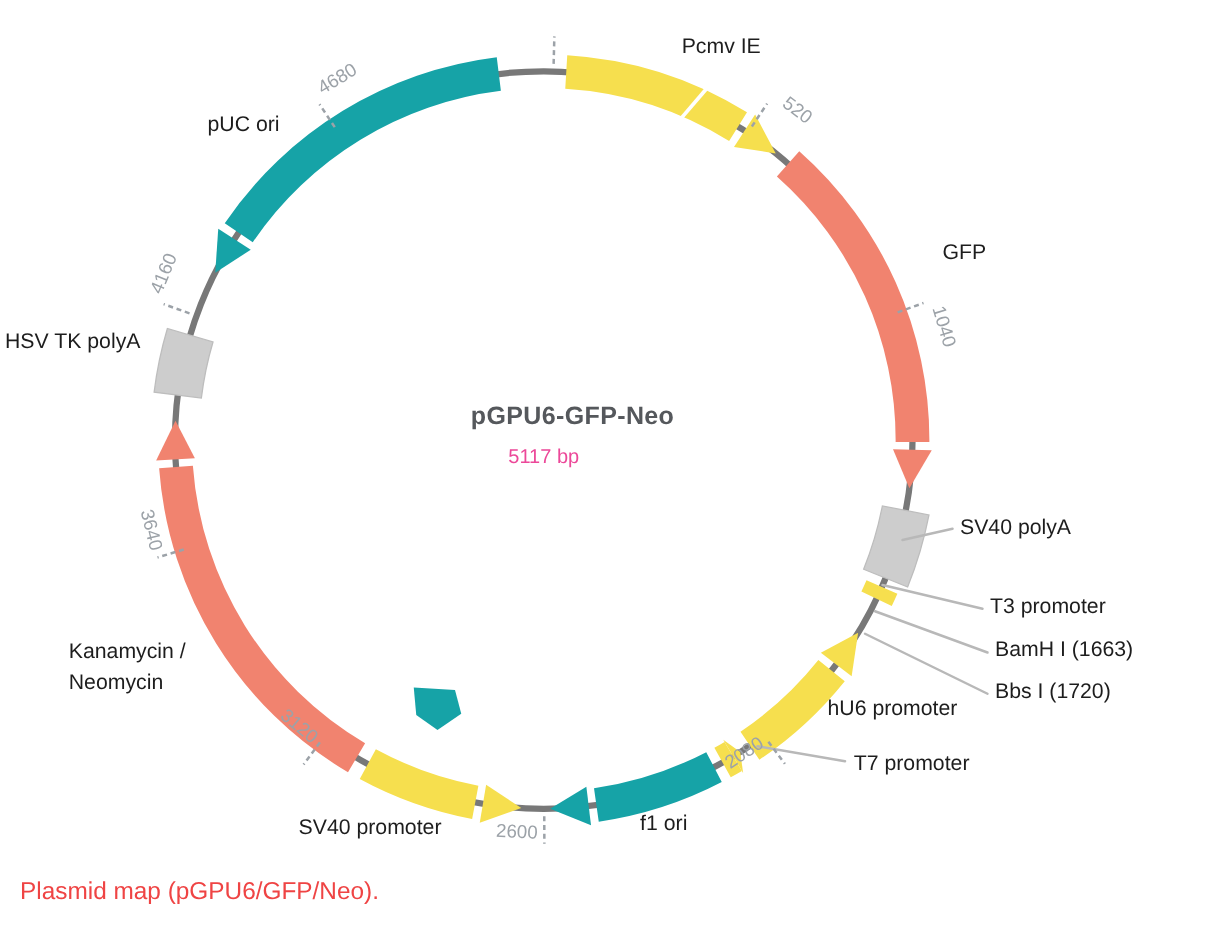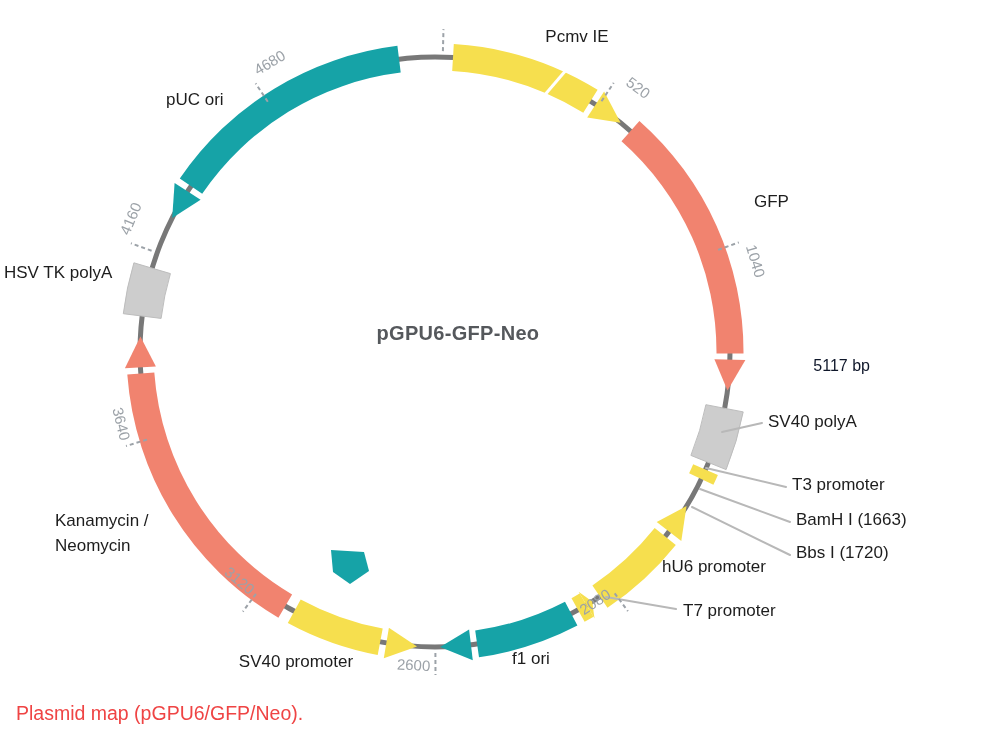--- a/index.html
+++ b/index.html
@@ -1,22 +1,22 @@
 <!DOCTYPE html>
 <html><head>
 <meta charset="utf-8">
 <style>
   html,body{margin:0;padding:0;background:#ffffff;}
   body{width:982px;height:744px;font-family:"Liberation Sans",sans-serif;}
   .fig{position:relative;width:982px;height:744px;overflow:hidden;padding-left:46px;}
   svg{position:absolute;left:0;top:0;font-family:"Liberation Sans",sans-serif;}
   .title{position:absolute;left:0;top:322px;width:870px;text-align:center;
          font-size:20px;font-weight:700;color:#55585C;letter-spacing:.3px;margin-left:23px;}
-  .subtitle{position:absolute;left:0;top:357px;width:870px;text-align:right;
-         font-size:16px;color:#0f172a;}
+  .subtitle{position:absolute;left:0;top:357px;width:870px;text-align:center;
+         font-size:16px;color:#ec4899;}
   .caption{position:absolute;left:16px;top:702px;font-size:19.5px;color:#ef4444;}
 </style>
 </head>
 <body>
 
 <div class="fig">
   <svg width="982" height="744" viewBox="0 0 982 744">
       <circle cx="435" cy="352" r="295" fill="none" stroke="#787878" stroke-width="5"></circle>
       <g>
         <path d="M453.8,44.1 A308.5 308.5 0 0 1 597.6,89.8 L583.3,112.8 A281.5 281.5 0 0 0 452.2,71.0 Z" fill="#F6DF4E"></path>

